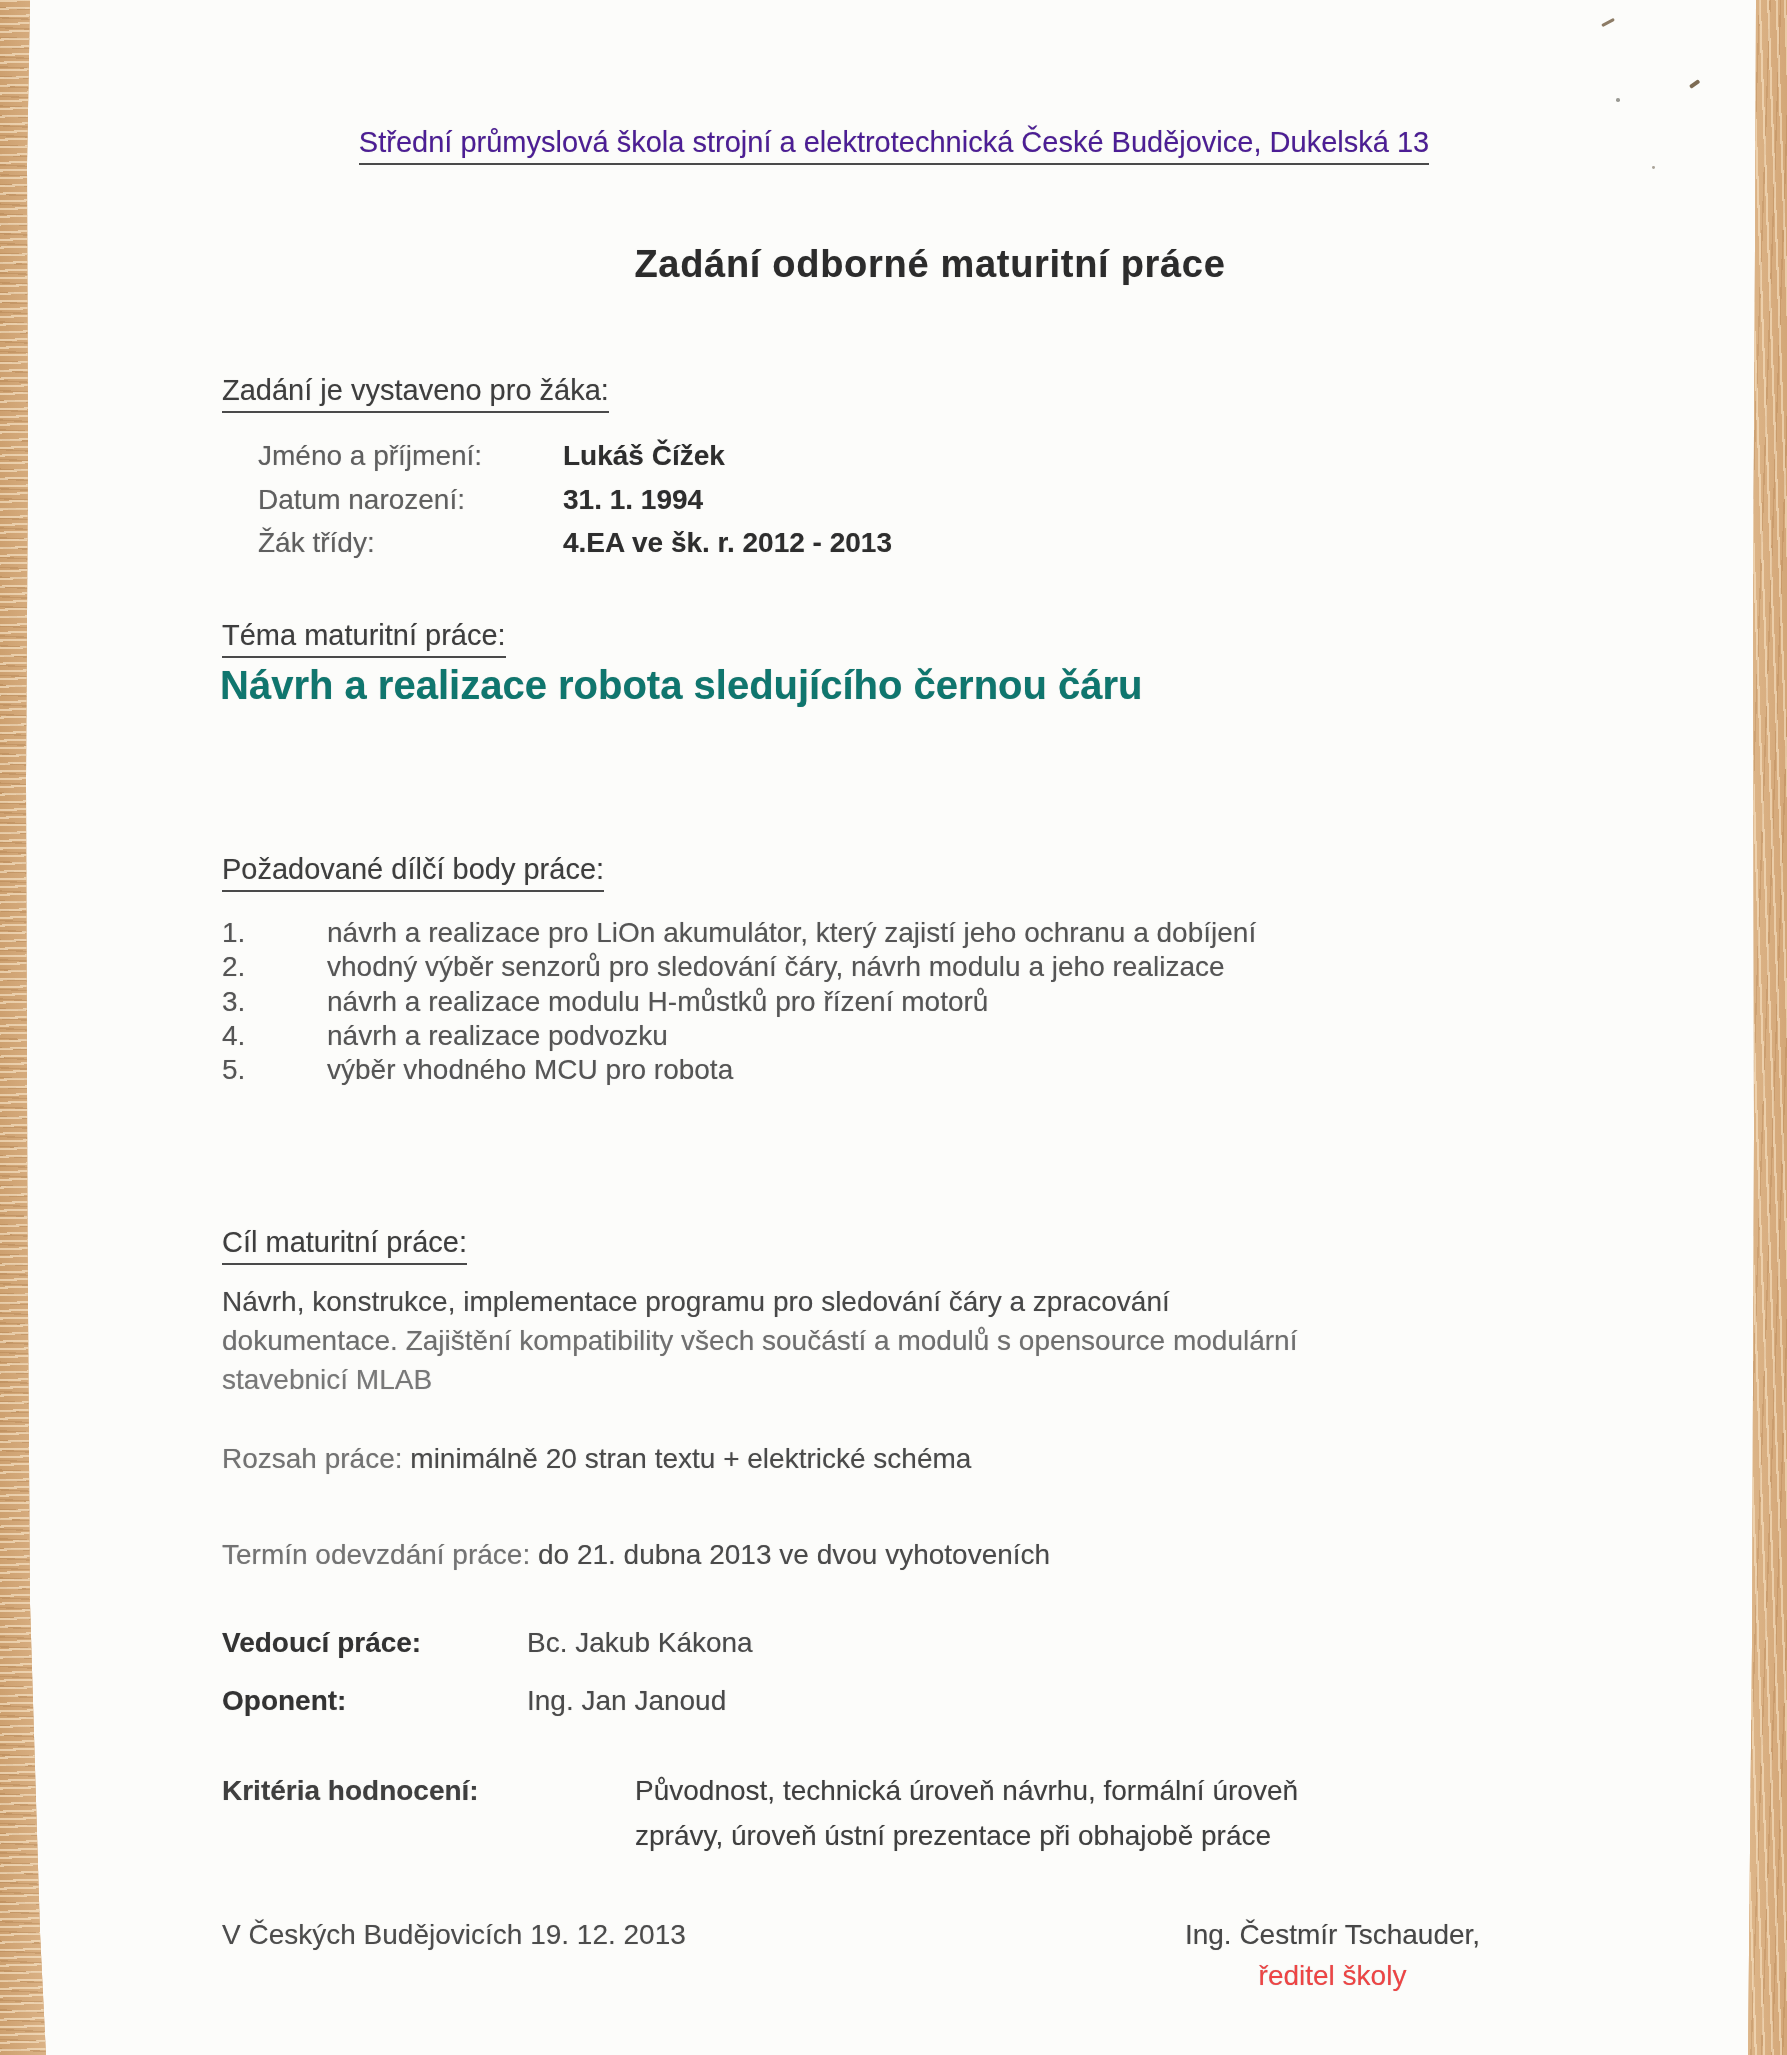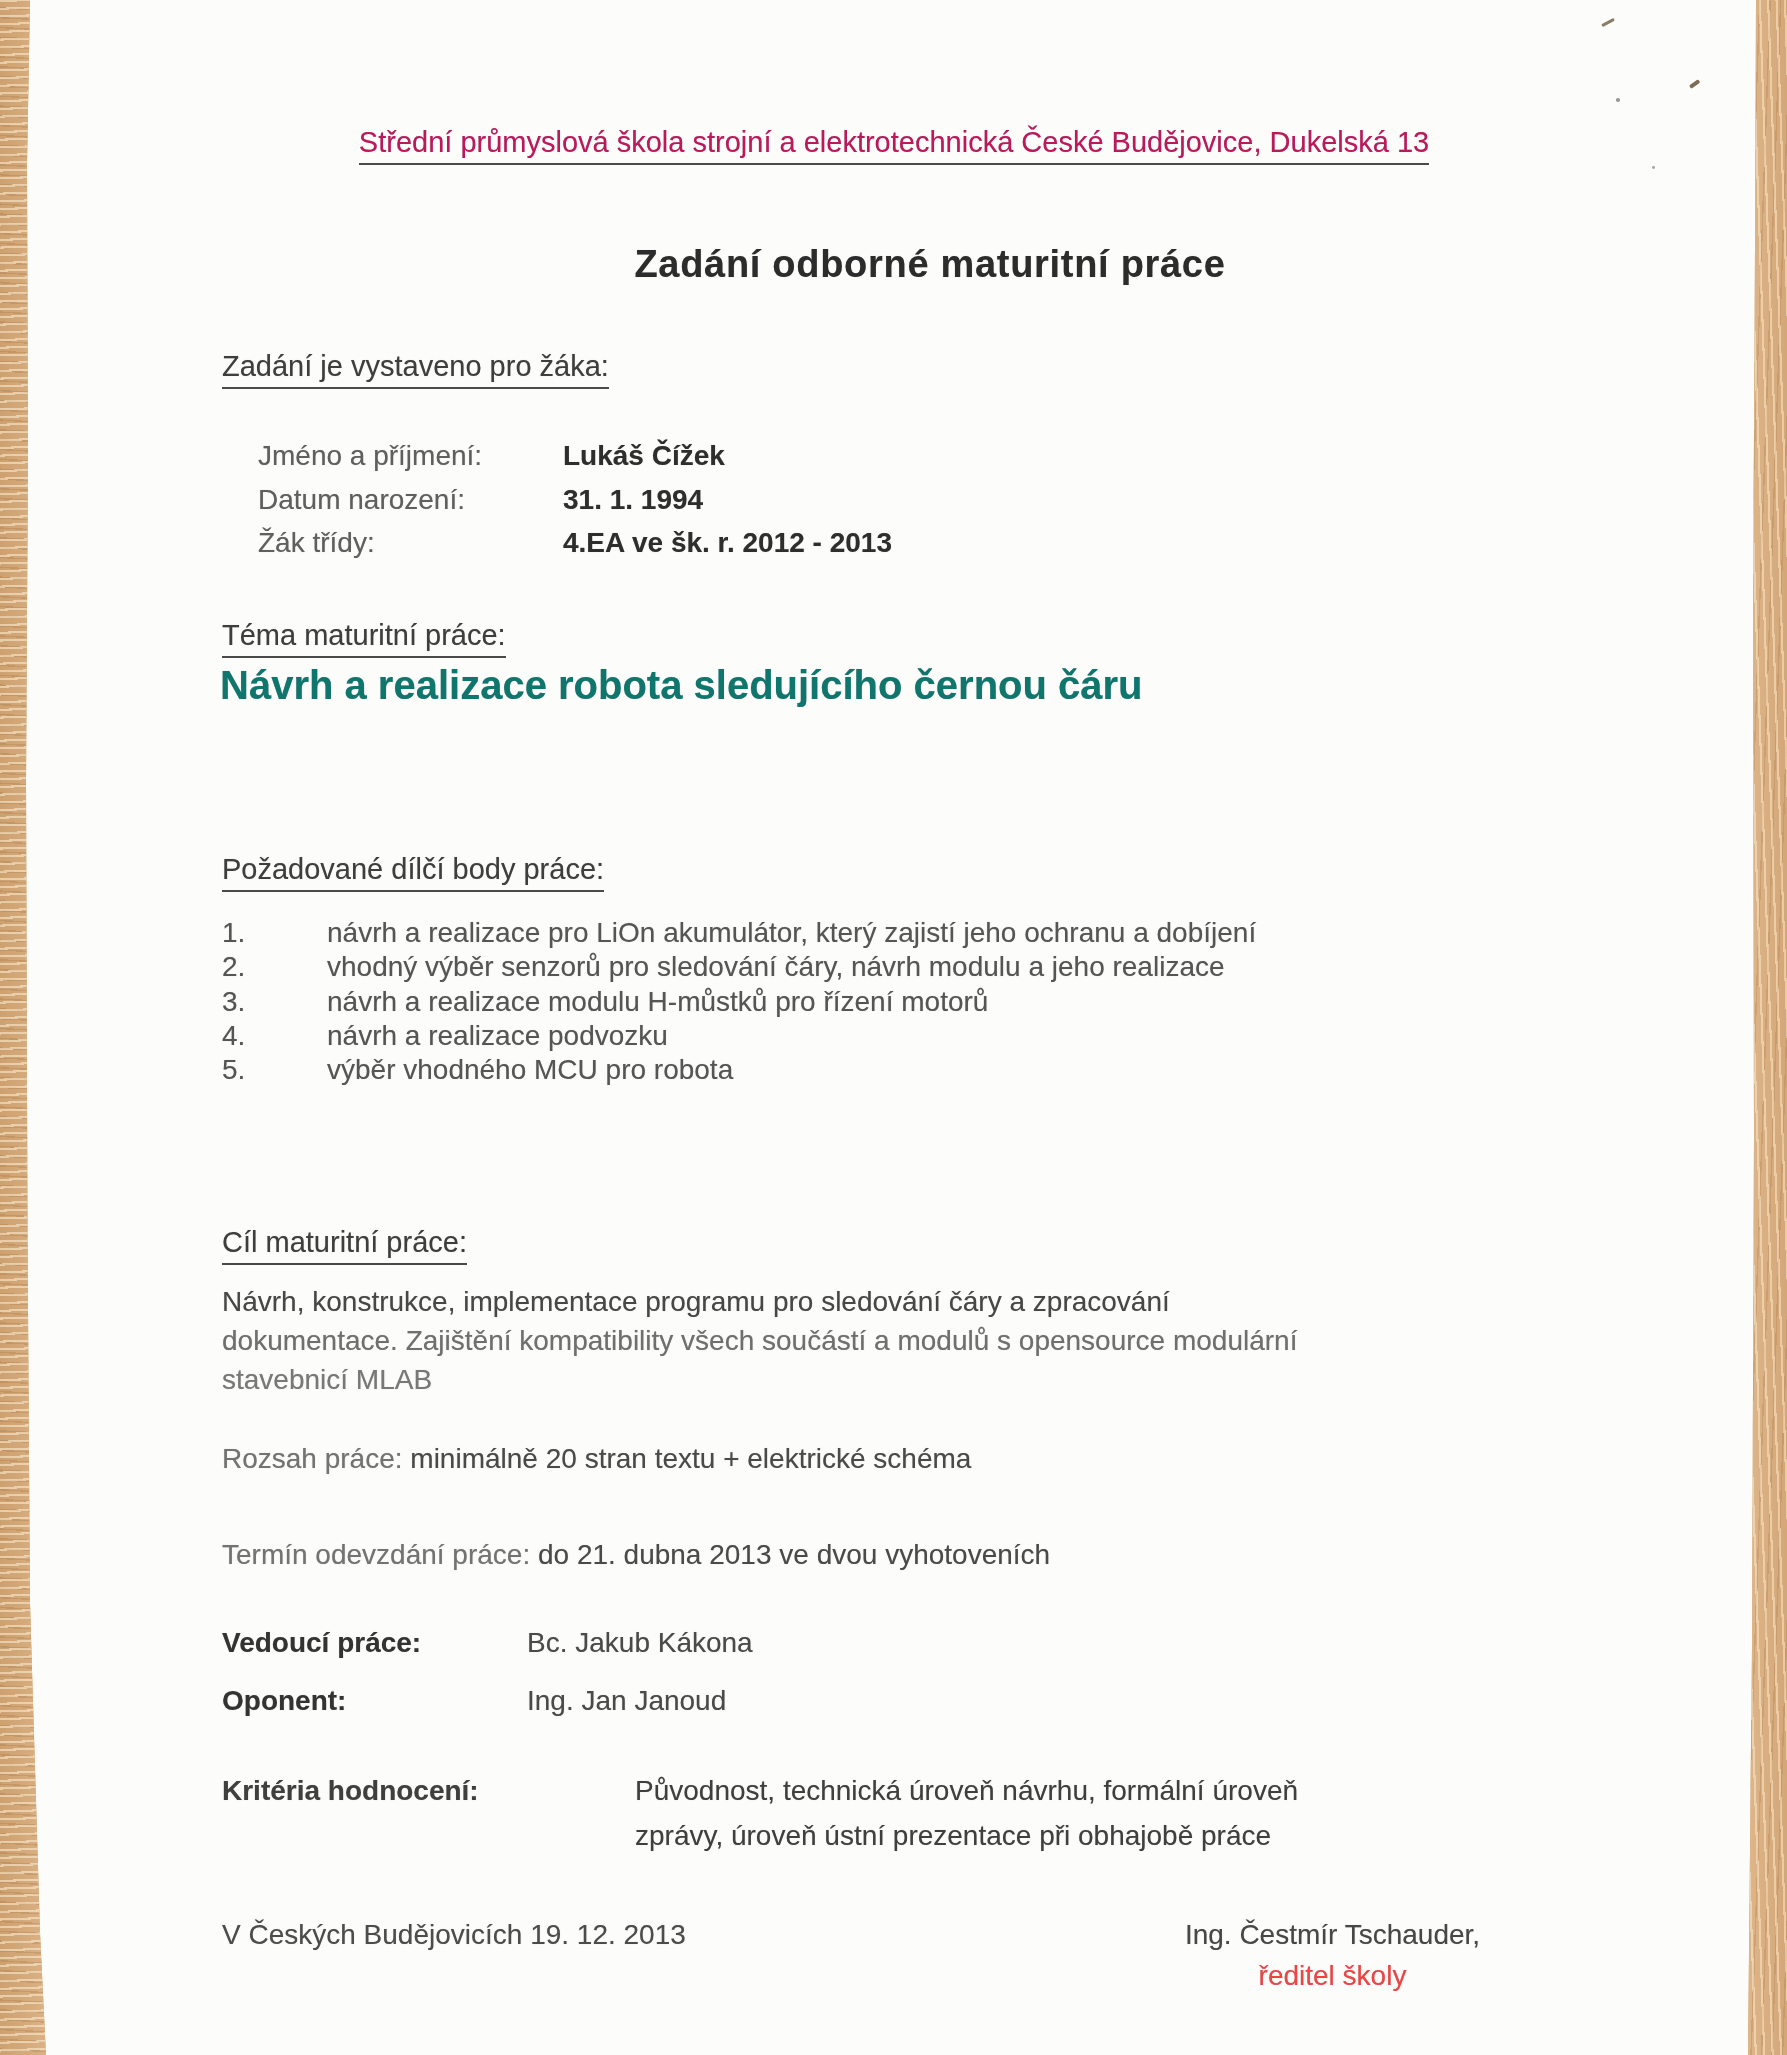--- a/index.html
+++ b/index.html
@@ -32,21 +32,21 @@
   }
   
   .paper{position:absolute;inset:0;}
   .abs{position:absolute;}
   .t{text-shadow:0 0 0.8px rgba(70,70,70,0.40);white-space:nowrap;}
   .center{left:0;width:100%;text-align:center;}
   .underline{border-bottom:2.8px solid #4a4a4a;padding-bottom:3.5px;display:inline-block;}
   .heading{font-size:29px;color:#3e3e3e;}
   .body-sz{font-size:28px;}
   
-  .school-header{top:126px;font-size:29px;color:#be185d;}
+  .school-header{top:126px;font-size:29px;color:#4c1d95;}
   .doc-title{top:243px;font-size:38px;font-weight:bold;color:#2c2c2c;letter-spacing:0.7px;padding-left:36px;}
   .theme-title{top:663px;left:220px;font-size:40px;font-weight:bold;color:#0f766e;}
   
   .row{left:222px;height:43px;line-height:43px;}
   .lbl{display:inline-block;width:305px;color:#5f5f5f;margin-left:36px;}
   .val{font-weight:bold;color:#2e2e2e;}
   .plain-val{color:#4a4a4a;}
   .wide-lbl{display:inline-block;width:305px;color:#333;font-weight:bold;}
   
   .req-item{left:222px;height:34px;line-height:34px;font-size:28px;color:#555;}
@@ -88,21 +88,21 @@
   <div class="speck speck-4"></div>
 
   <div class="paper">
 
     <div class="abs t center school-header">
       <span class="underline">Střední průmyslová škola strojní a elektrotechnická České Budějovice, Dukelská 13</span>
     </div>
 
     <div class="abs t center doc-title">Zadání odborné maturitní práce</div>
 
-    <div class="abs t heading" style="left:222px;top:350px;">
+    <div class="abs t heading" style="left:222px;top:374px;">
       <span class="underline">Zadání je vystaveno pro žáka:</span>
     </div>
 
     <div class="abs t row body-sz" style="top:434px;">
       <span class="lbl">Jméno a příjmení:</span><span class="val">Lukáš Čížek</span>
     </div>
     <div class="abs t row body-sz" style="top:478px;">
       <span class="lbl">Datum narození:</span><span class="val">31. 1. 1994</span>
     </div>
     <div class="abs t row body-sz" style="top:521px;">

